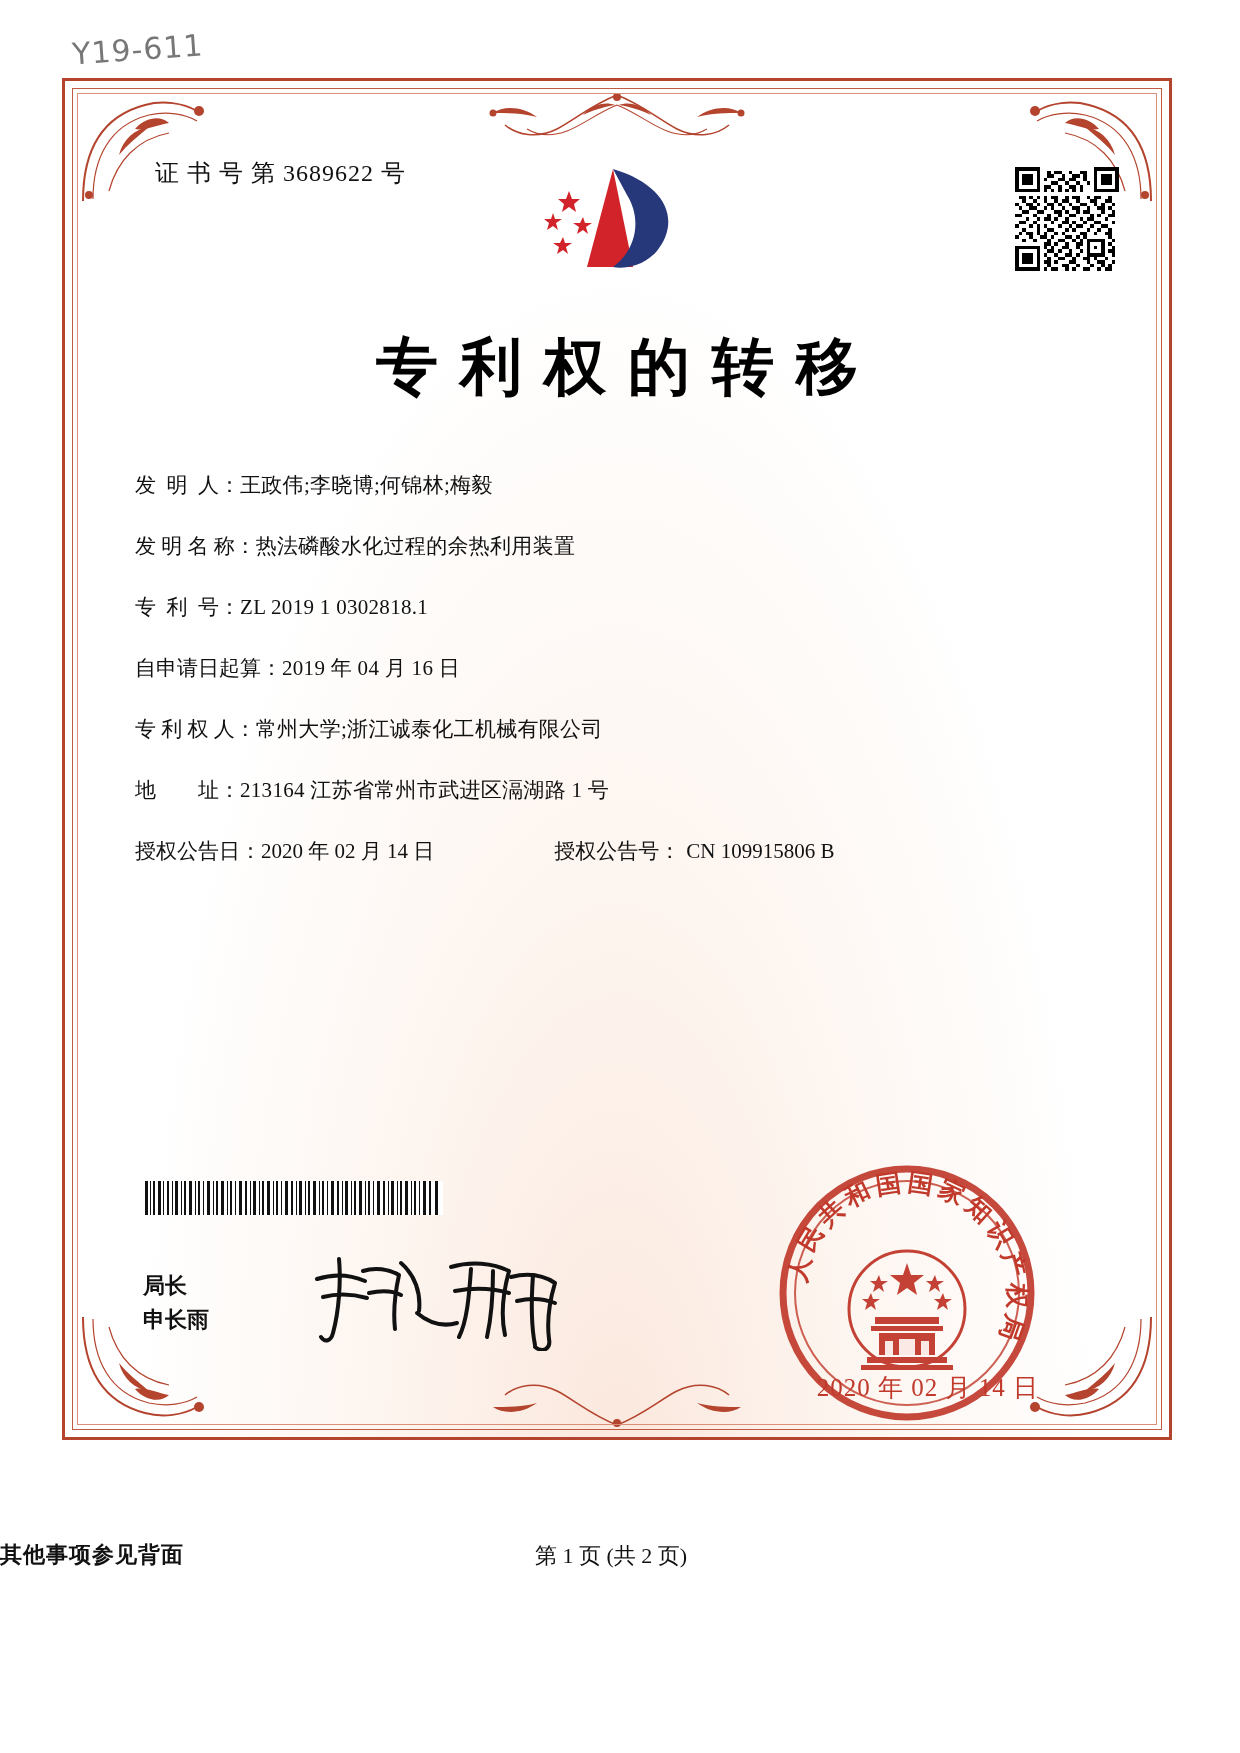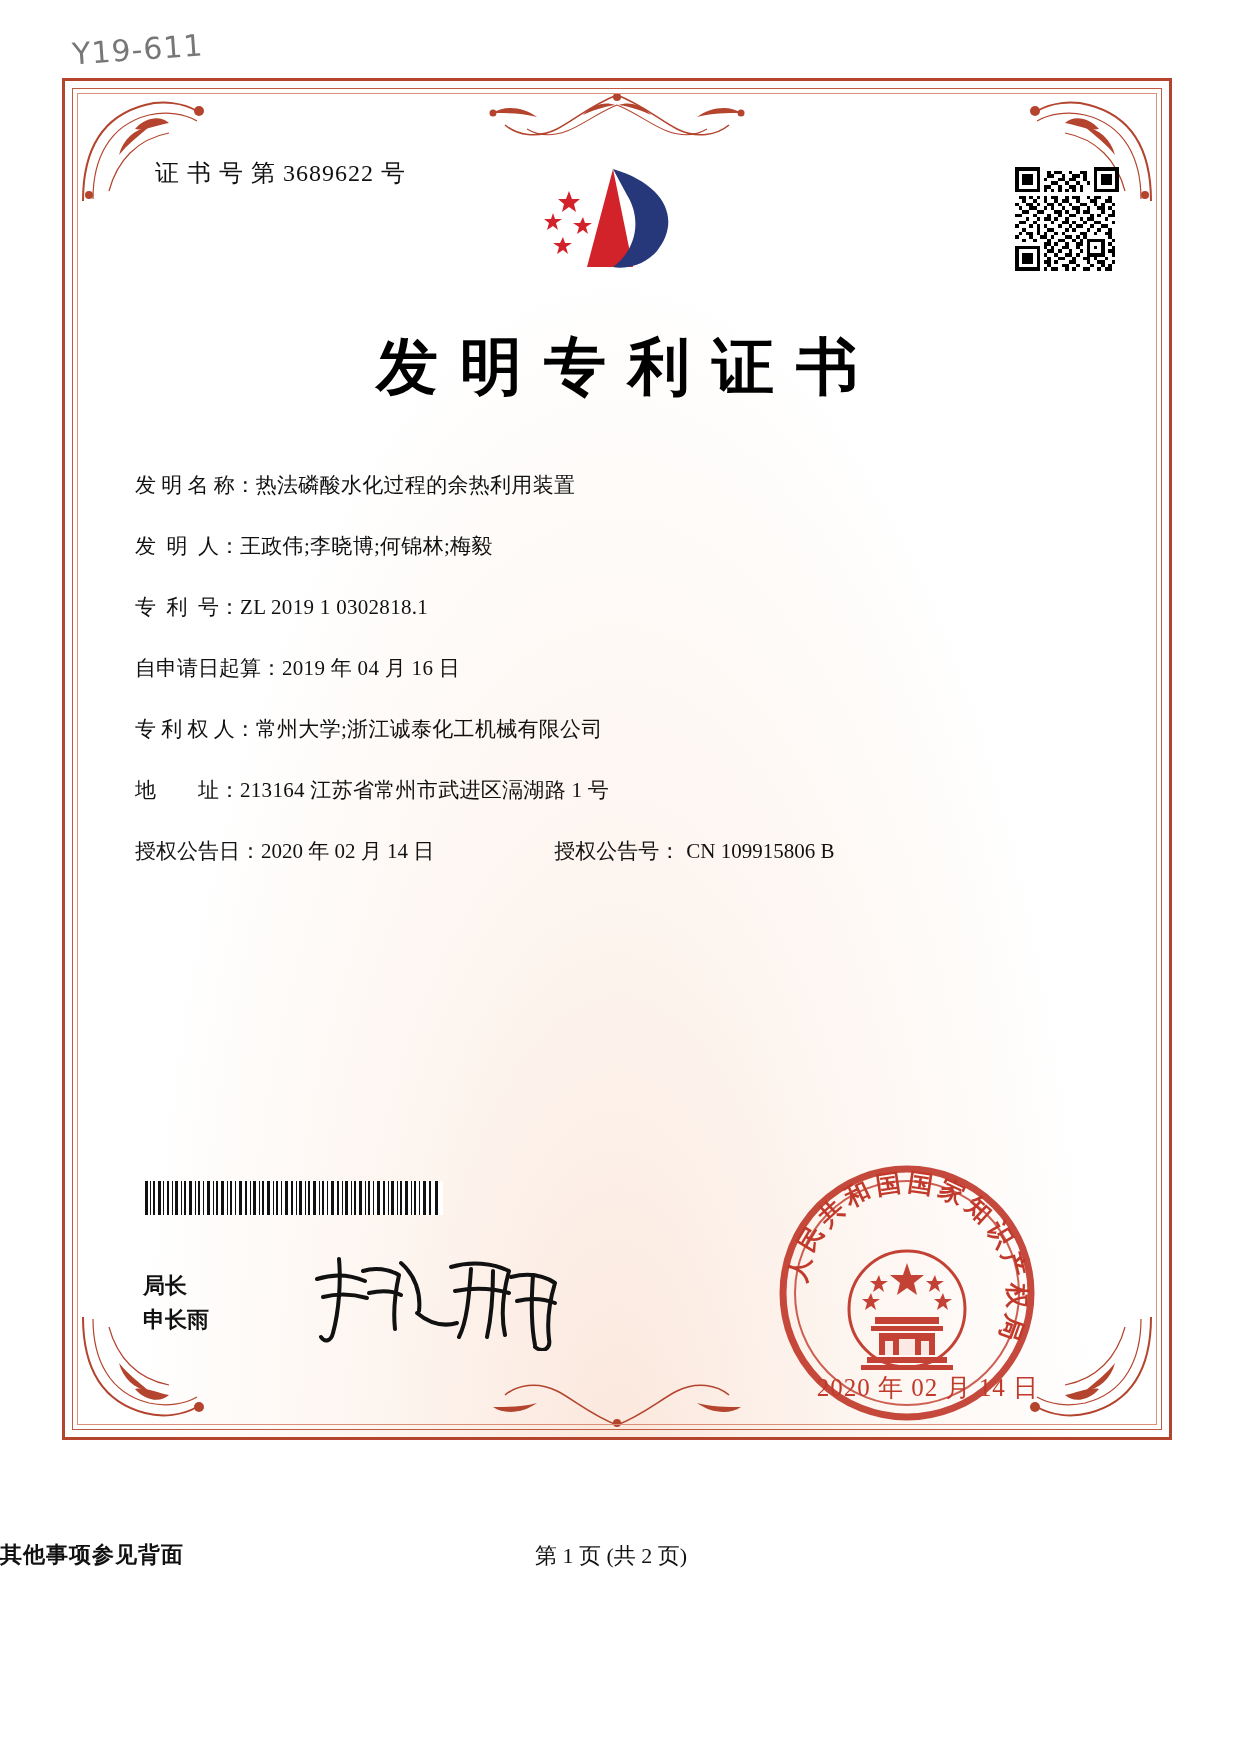--- a/index.html
+++ b/index.html
@@ -562,30 +562,30 @@
           <rect x="10" y="28" width="2" height="1"></rect>
         <rect x="14" y="28" width="1" height="1"></rect>
           <rect x="16" y="28" width="1" height="1"></rect>
         <rect x="19" y="28" width="2" height="1"></rect>
           <rect x="23" y="28" width="1" height="1"></rect>
         <rect x="25" y="28" width="2" height="1"></rect>
       </g>
     </svg>
   </div>
 
-  <div class="main-title">发明专利证书</div>
+  <div class="main-title">专利权的转移</div>
 
   <div class="fields">
+    <div class="field">
+      <span class="lab">发  明  人：</span>
+      <span class="val">王政伟;李晓博;何锦林;梅毅</span>
+    </div>
     <div class="field">
       <span class="lab">发 明 名 称：</span>
       <span class="val">热法磷酸水化过程的余热利用装置</span>
-    </div>
-    <div class="field">
-      <span class="lab">发  明  人：</span>
-      <span class="val">王政伟;李晓博;何锦林;梅毅</span>
     </div>
     <div class="field">
       <span class="lab">专  利  号：</span>
       <span class="val">ZL 2019 1 0302818.1</span>
     </div>
     <div class="field">
       <span class="lab">自申请日起算：</span>
       <span class="val">2019 年 04 月 16 日</span>
     </div>
     <div class="field">

